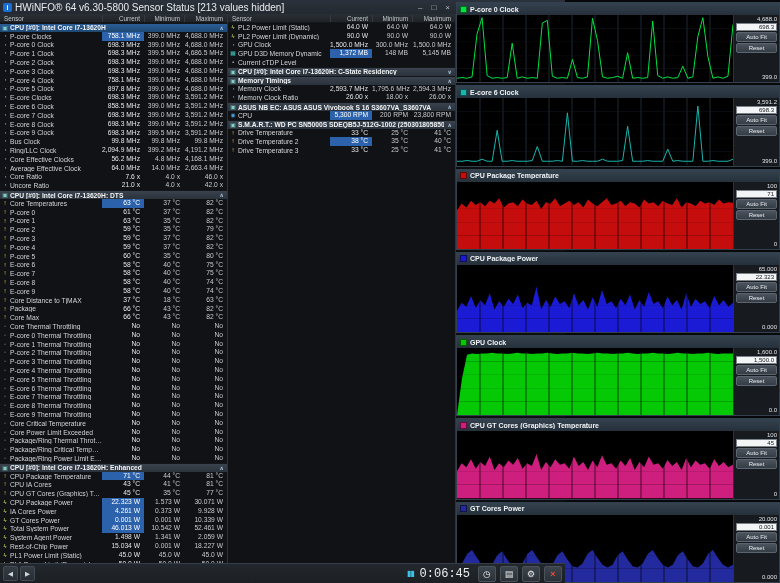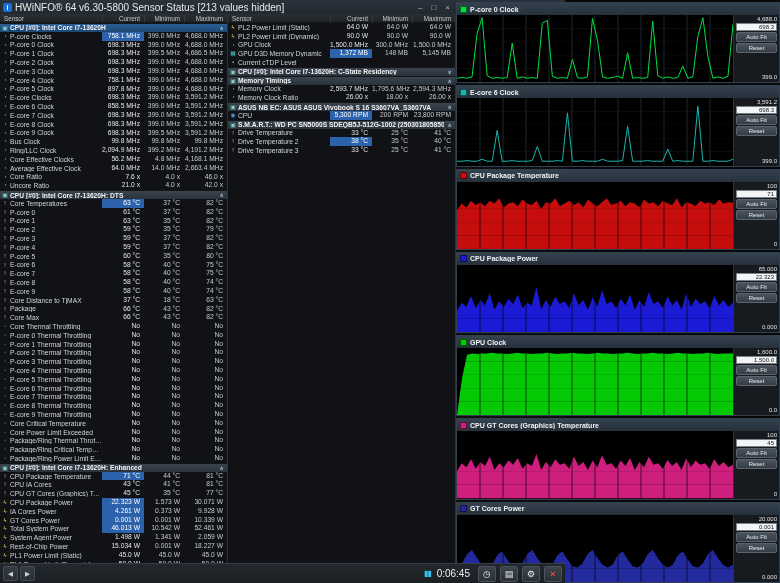--- a/index.html
+++ b/index.html
@@ -44,21 +44,21 @@
   .scol{width:11px;flex:none;text-align:center;color:#9fb3c8;font-size:5.8px;}
 
   
   .statusbar{position:absolute;left:0;bottom:0;width:565px;height:20px;z-index:3;
     background:linear-gradient(#23282e,#1b1f24);border-top:1px solid #363d46;
     display:flex;align-items:center;padding:0 3px;gap:2px;}
   .navbtn{width:15px;height:15px;background:linear-gradient(#343b43,#282e35);border:1px solid #434b55;
     color:#cfd4d9;font-size:6.5px;display:flex;align-items:center;justify-content:center;border-radius:2px;}
   .sb-spacer{flex:1;}
   .pauseicon{color:#3ac2ea;font-size:8px;letter-spacing:-1px;padding:0 2px;}
-  .uptime{color:#eceef0;font-size:10px;padding:0 4px 0 2px;}
+  .uptime{color:#eceef0;font-size:12px;padding:0 4px 0 2px;font-family:Liberation Mono, monospace;}
   .sbbtn{width:18px;height:16px;background:linear-gradient(#3b434c,#2b3138);border:1px solid #4a525c;
     border-radius:2px;color:#e8eaec;font-size:9px;display:flex;align-items:center;justify-content:center;margin-left:2px;}
   .sbbtn.red{color:#ef4a3a;font-weight:bold;}
 
   
   .graphs{position:absolute;left:456px;top:0;width:324px;height:583px;z-index:1;
     display:flex;flex-direction:column;gap:2px;padding-top:2px;background:transparent;}
   .gwin{flex:1;min-height:0;display:flex;flex-direction:column;border:1px solid #33404e;background:#0a0c0e;}
   .ghead{height:12px;flex:none;display:flex;align-items:center;gap:3px;padding:0 3px;
     background:linear-gradient(#34424f,#25303a);color:#f0f3f5;font-size:7px;font-weight:bold;}

